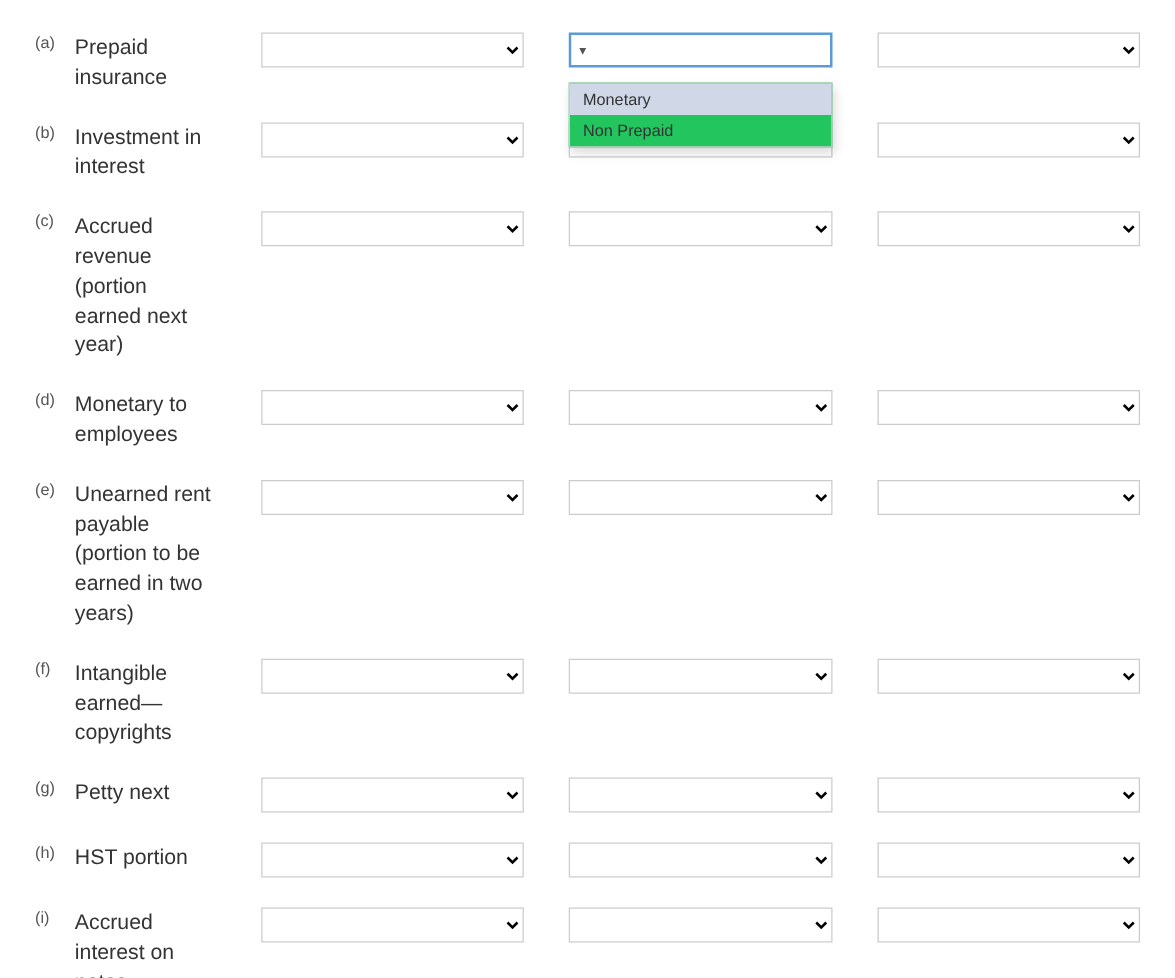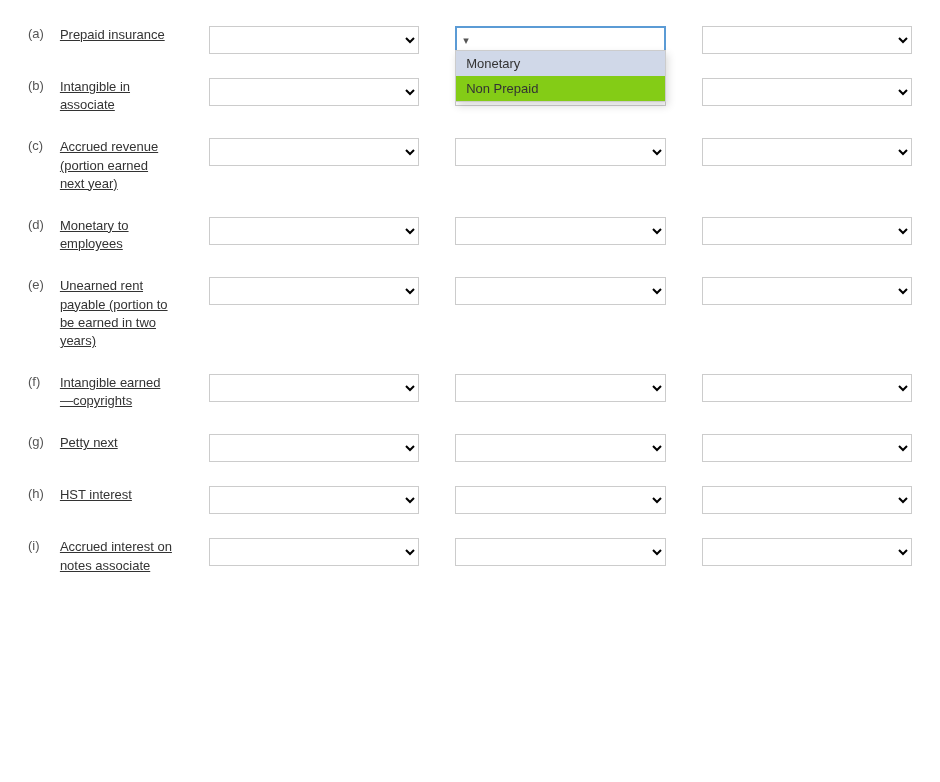--- a/index.html
+++ b/index.html
@@ -28,24 +28,23 @@
 
     .label-letter {
       width: 30px;
       color: #555;
       font-size: 13px;
       padding-top: 8px;
     }
 
     .label-text {
       width: 130px;
-      font-size: 13px;
+      font-size: 17px;
       line-height: 1.4;
       padding-top: 6px;
-      text-decoration: underline;
     }
 
     .select-cell {
       width: 230px;
       position: relative;
     }
 
     .select-cell select {
       width: 100%;
       height: 28px;
@@ -77,24 +76,24 @@
     }
 
     .dropdown-trigger::after {
       content: '▾';
       font-size: 11px;
       color: #555;
     }
 
     .dropdown-list {
       position: absolute;
-      top: 24px;
+      top: 40px;
       left: 0;
       width: 100%;
-      background: #84cc16;
+      background: #22c55e;
       border: 1px solid #ccc;
       z-index: 100;
       box-shadow: 2px 4px 8px rgba(0,0,0,0.15);
     }
 
     .dropdown-item {
       padding: 5px 10px;
       font-size: 13px;
       cursor: pointer;
       color: #333;
@@ -128,21 +127,21 @@
               <div class="dropdown-item">Non Prepaid</div>
             </div></div></td>
         <td class="select-gap"></td>
         <td class="select-cell"><select><option value=""></option></select></td>
       </tr>
       <tr>
         <td class="row-spacer" colspan="8"></td>
       </tr>
       <tr>
         <td class="label-letter">(b)</td>
-        <td class="label-text">Intangible in associate</td>
+        <td class="label-text">Investment in interest</td>
         <td class="select-gap"></td>
         <td class="select-cell"><select><option value=""></option></select></td>
         <td class="select-gap"></td>
         <td class="select-cell"><select><option value=""></option><option value="monetary">Monetary</option><option value="non_monetary">Non Monetary</option></select></td>
         <td class="select-gap"></td>
         <td class="select-cell"><select><option value=""></option></select></td>
       </tr>
       <tr>
         <td class="row-spacer" colspan="8"></td>
       </tr>
@@ -206,21 +205,21 @@
         <td class="select-gap"></td>
         <td class="select-cell"><select><option value=""></option><option value="monetary">Monetary</option><option value="non_monetary">Non Monetary</option></select></td>
         <td class="select-gap"></td>
         <td class="select-cell"><select><option value=""></option></select></td>
       </tr>
       <tr>
         <td class="row-spacer" colspan="8"></td>
       </tr>
       <tr>
         <td class="label-letter">(h)</td>
-        <td class="label-text">HST interest</td>
+        <td class="label-text">HST portion</td>
         <td class="select-gap"></td>
         <td class="select-cell"><select><option value=""></option></select></td>
         <td class="select-gap"></td>
         <td class="select-cell"><select><option value=""></option><option value="monetary">Monetary</option><option value="non_monetary">Non Monetary</option></select></td>
         <td class="select-gap"></td>
         <td class="select-cell"><select><option value=""></option></select></td>
       </tr>
       <tr>
         <td class="row-spacer" colspan="8"></td>
       </tr>

